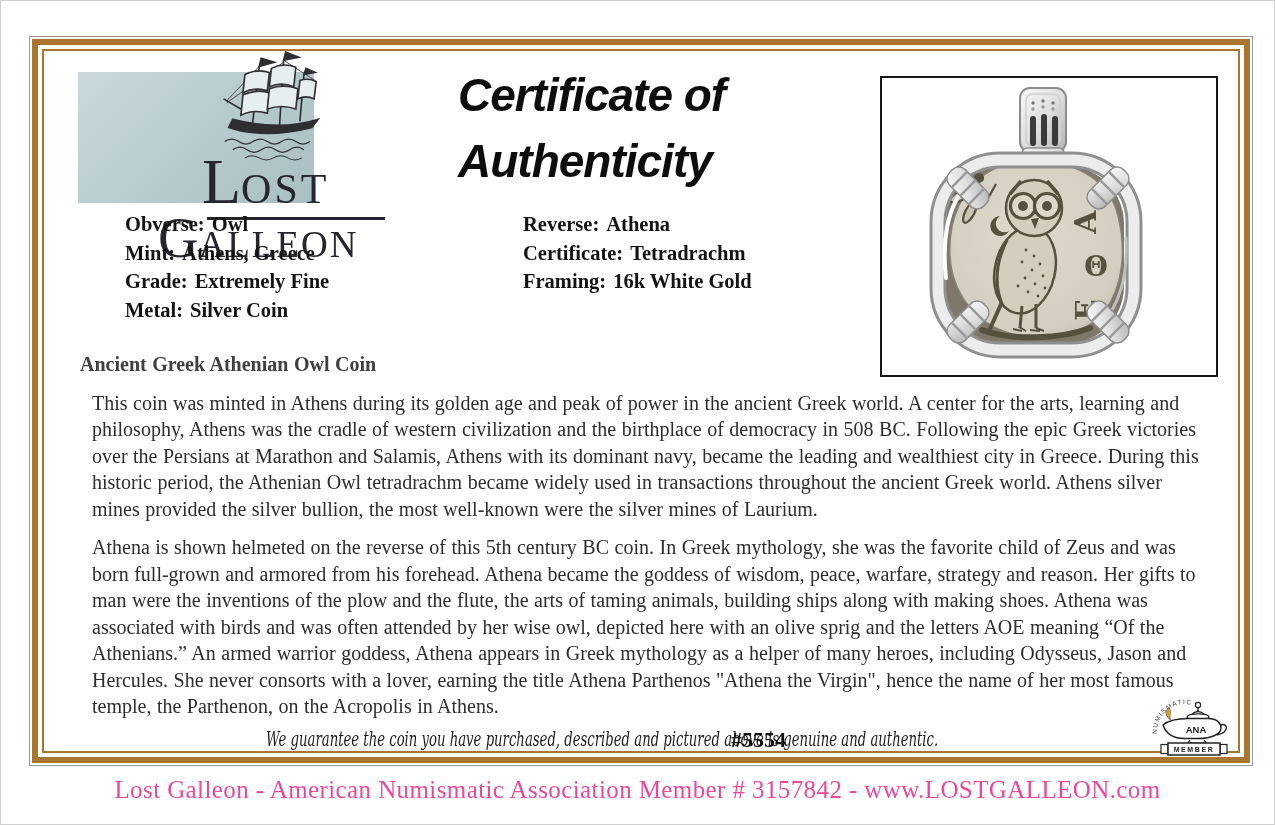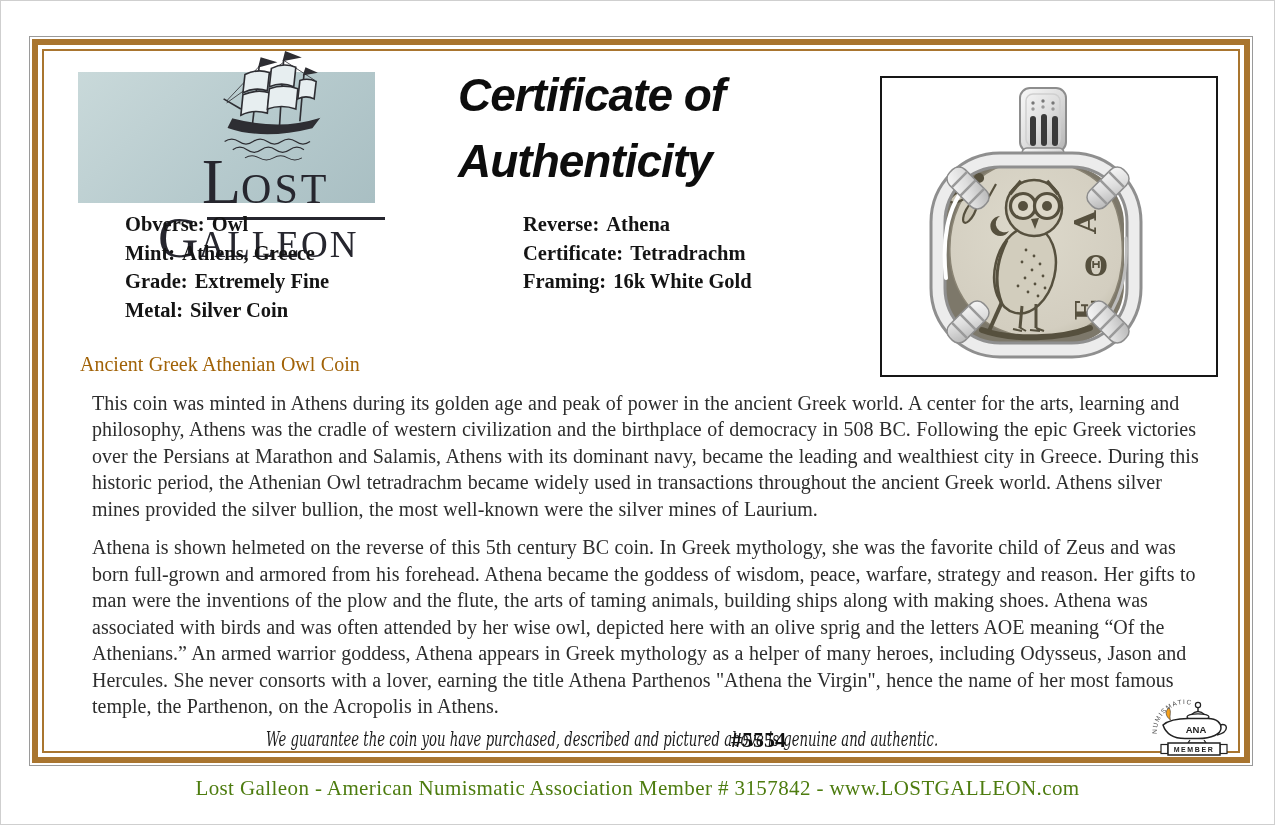--- a/index.html
+++ b/index.html
@@ -6,21 +6,21 @@
   .page{position:relative;width:1275px;height:825px;background:#ffffff;overflow:hidden;
         font-family:"Liberation Serif",serif;outline:1px solid #cfcfcf;outline-offset:-1px;}
 
   
   .frame{position:absolute;left:29px;top:36px;width:1224px;height:730px;box-sizing:border-box;
          border:1px solid #9a9a9a;}
   .frame-mid{position:absolute;inset:2px;border:6px solid #a9752f;}
   .frame-inner{position:absolute;inset:4px;border:2px solid #a9752f;}
 
   
-  .logo-box{position:absolute;left:78px;top:72px;width:297px;height:131px;
+  .logo-box{position:absolute;left:78px;top:72px;width:236px;height:131px;
             background:linear-gradient(135deg,#c9d9da 0%,#b6cacd 55%,#a9bfc3 100%);}
   .logo-text{position:absolute;color:#26262e;line-height:1;}
   .logo-line1{left:124px;top:78px;}
   .logo-line2{left:80px;top:138px;text-align:center;}
   .logo-big{font-size:64px;}
   .logo-small{font-size:42px;letter-spacing:3px;}
   .logo-big2{font-size:56px;}
   .logo-small2{font-size:37px;letter-spacing:2px;}
   .logo-rule{position:absolute;left:129px;top:145px;width:178px;height:3px;background:#26262e;}
   .ship{position:absolute;left:218px;top:46px;width:118px;height:120px;}
@@ -38,35 +38,35 @@
   
   .details{position:absolute;top:210px;font-size:20.5px;font-weight:bold;color:#141414;
            line-height:28.6px;margin-left:43px;}
   .details-left{left:82px;}
   .details-right{left:480px;}
   .dlabel{margin-right:7px;}
 
   
   .body-text{position:absolute;left:80px;top:351px;width:1142px;font-size:20px;
              line-height:26.5px;color:#2d2d2d;word-spacing:0.5px;}
-  .body-heading{font-weight:normal;color:#a16207;}
+  .body-heading{font-weight:bold;color:#404040;}
   .body-text p{margin:12px;}
 
   
   .guarantee-text{position:absolute;left:266px;top:727px;font-family:"DejaVu Serif",serif;
                   font-style:italic;font-size:21px;color:#1c1c1c;white-space:nowrap;
                   transform:scaleX(0.63);transform-origin:left center;}
   .item-number{position:absolute;left:731px;top:727px;font-weight:bold;
                font-size:22px;color:#111;}
 
   .ana{position:absolute;left:1148px;top:696px;width:88px;height:62px;}
 
   
   .footer{position:absolute;left:0;top:776px;width:100%;text-align:center;
-          font-size:21px;color:#4d7c0f;letter-spacing:0.4px;}
+          font-size:25px;color:#ec4899;letter-spacing:0.4px;}
 </style>
 </head>
 <body>
 
 <div class="page">
 
   <div class="frame">
     <div class="frame-mid">
       <div class="frame-inner"></div>
     </div>

